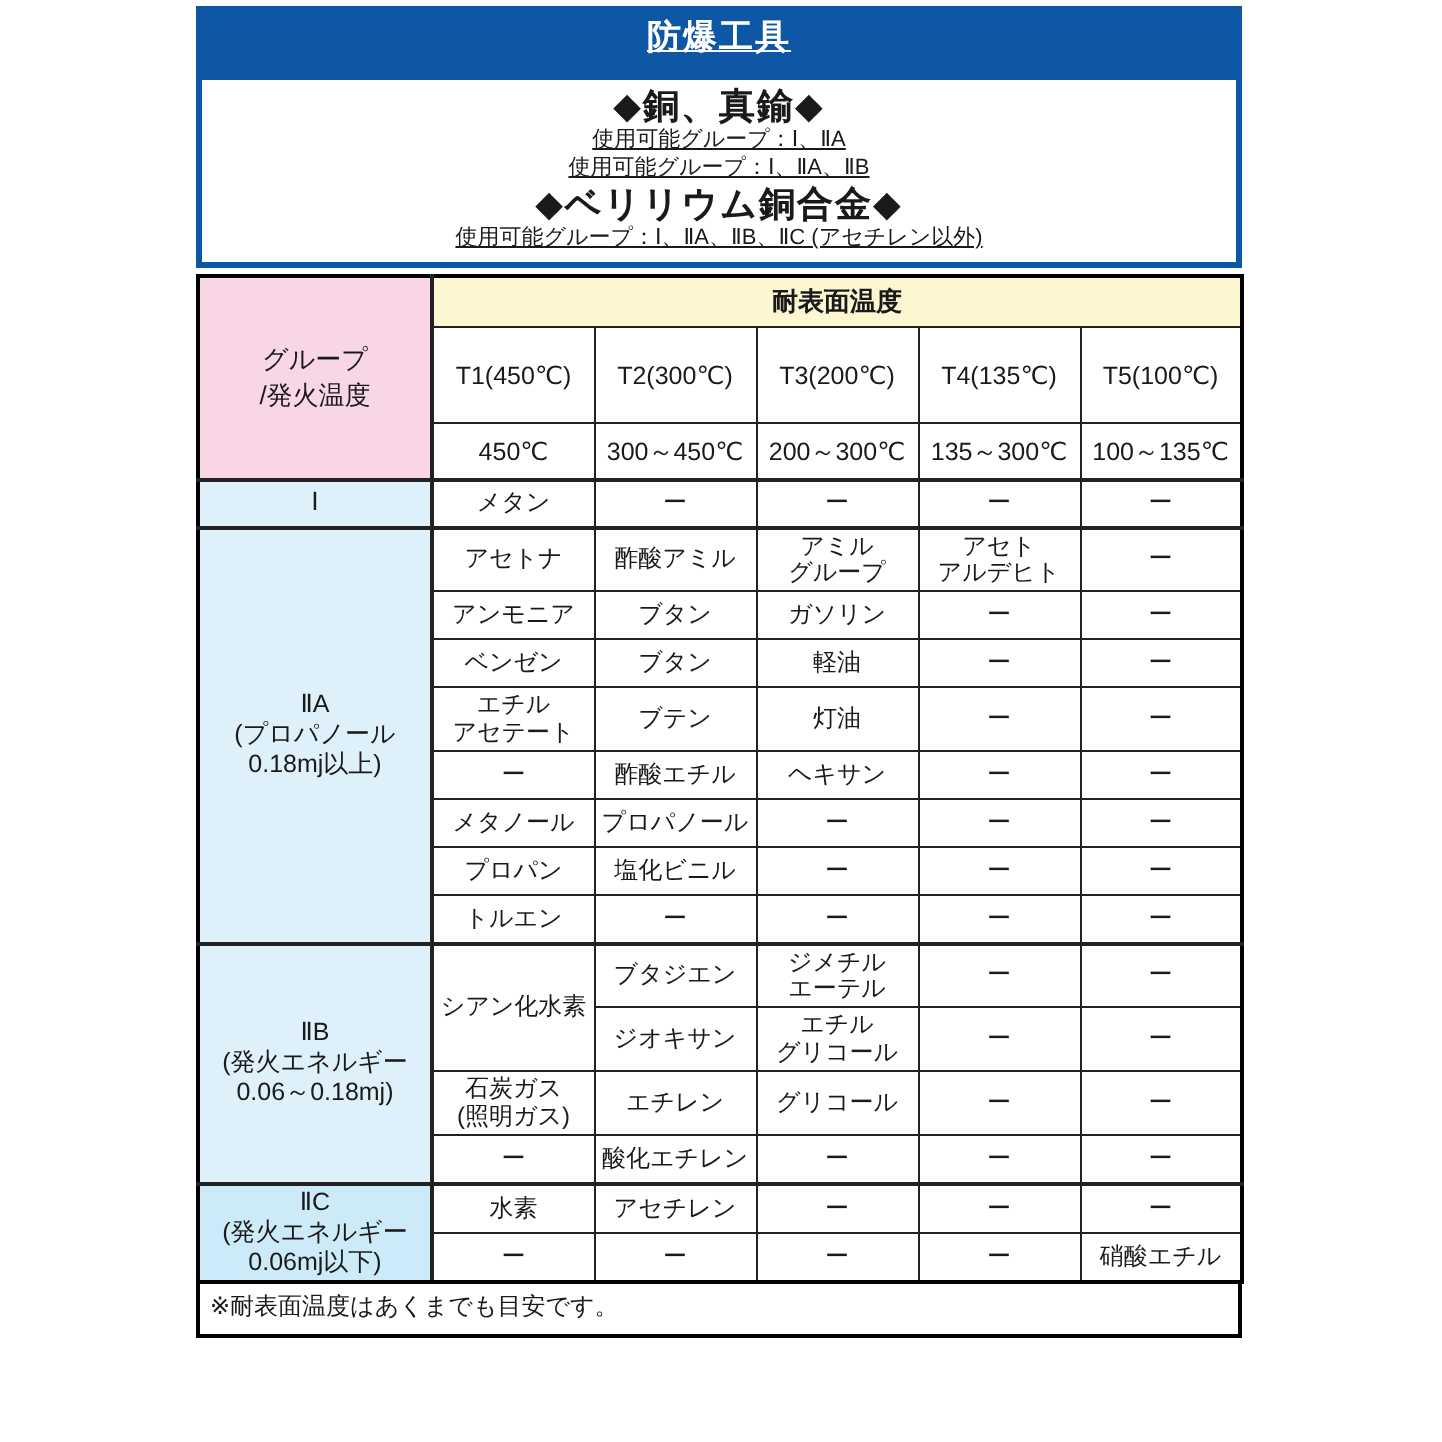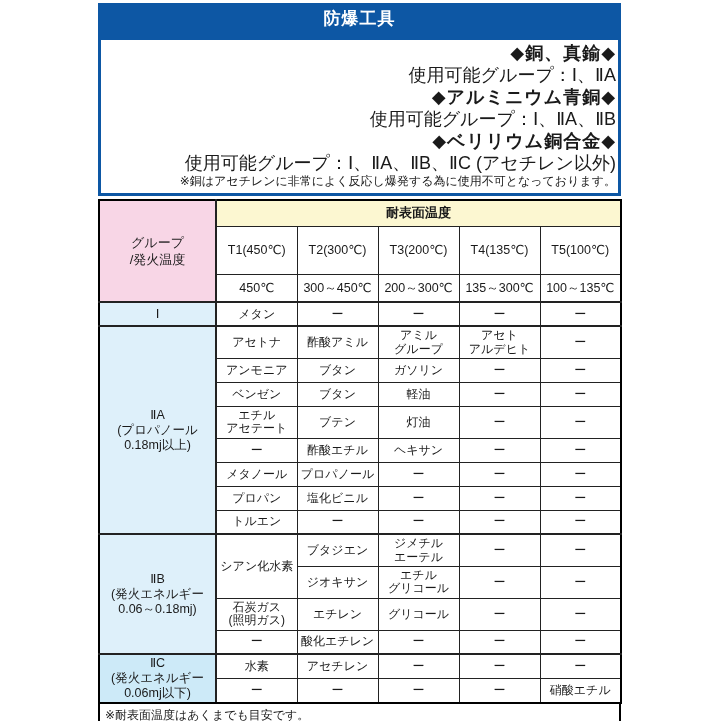--- a/index.html
+++ b/index.html
@@ -8,29 +8,29 @@
     font-family:"Liberation Sans","DejaVu Sans",sans-serif;color:#1a1a1a;
     -webkit-font-smoothing:antialiased;
   }
   .content{position:absolute;left:98px;top:3px;width:523px;}
 
   
   .title-bar{
     background:var(--c-blue,#0d57a4);color:#ffffff;text-align:center;
     padding:5px 0 7px 0;
   }
-  .title-line{font-size:17px;font-weight:bold;line-height:1.3;letter-spacing:1px;}
+  .title-line{font-size:17px;font-weight:bold;line-height:1.3;letter-spacing:1px;text-decoration:underline;}
 
   
   .info-box{
     border:3px solid var(--c-blue,#0d57a4);background:#ffffff;
-    text-align:right;padding:3px 2px 4px 2px;margin-top:0px;
+    text-align:center;padding:3px 2px 4px 2px;margin-top:0px;
   }
   .info-heading{font-size:18px;font-weight:bold;line-height:1.18;letter-spacing:1px;}
-  .info-line{font-size:18px;line-height:1.25;}
+  .info-line{font-size:11px;line-height:1.25;text-decoration:underline;}
   .info-note{font-size:12px;line-height:1.25;}
 
   
   table.gas-table{
     border-collapse:collapse;table-layout:fixed;width:523px;margin-top:3px;
     border:2px solid #000;
   }
   .gas-table td{
     border:1px solid #222;text-align:center;vertical-align:middle;
     font-size:12px;line-height:1.12;padding:1px 1px;white-space:pre-line;
@@ -61,25 +61,23 @@
 
 <div class="content">
 
   <div class="title-bar">
     <div class="title-line">防爆工具</div>
   </div>
 
   <div class="info-box">
     <div class="info-heading">◆銅、真鍮◆</div>
     <div class="info-line">使用可能グループ：Ⅰ、ⅡA</div>
-    <div class="info-heading">◆アルミニウム青銅◆</div>
     <div class="info-line">使用可能グループ：Ⅰ、ⅡA、ⅡB</div>
     <div class="info-heading">◆ベリリウム銅合金◆</div>
     <div class="info-line">使用可能グループ：Ⅰ、ⅡA、ⅡB、ⅡC (アセチレン以外)</div>
-    <div class="info-note">※銅はアセチレンに非常によく反応し爆発する為に使用不可となっております。</div>
   </div>
 
   <table class="gas-table">
     <colgroup>
       <col class="col-group">
         <col class="col-t">
         <col class="col-t">
         <col class="col-t">
         <col class="col-t">
         <col class="col-t">

